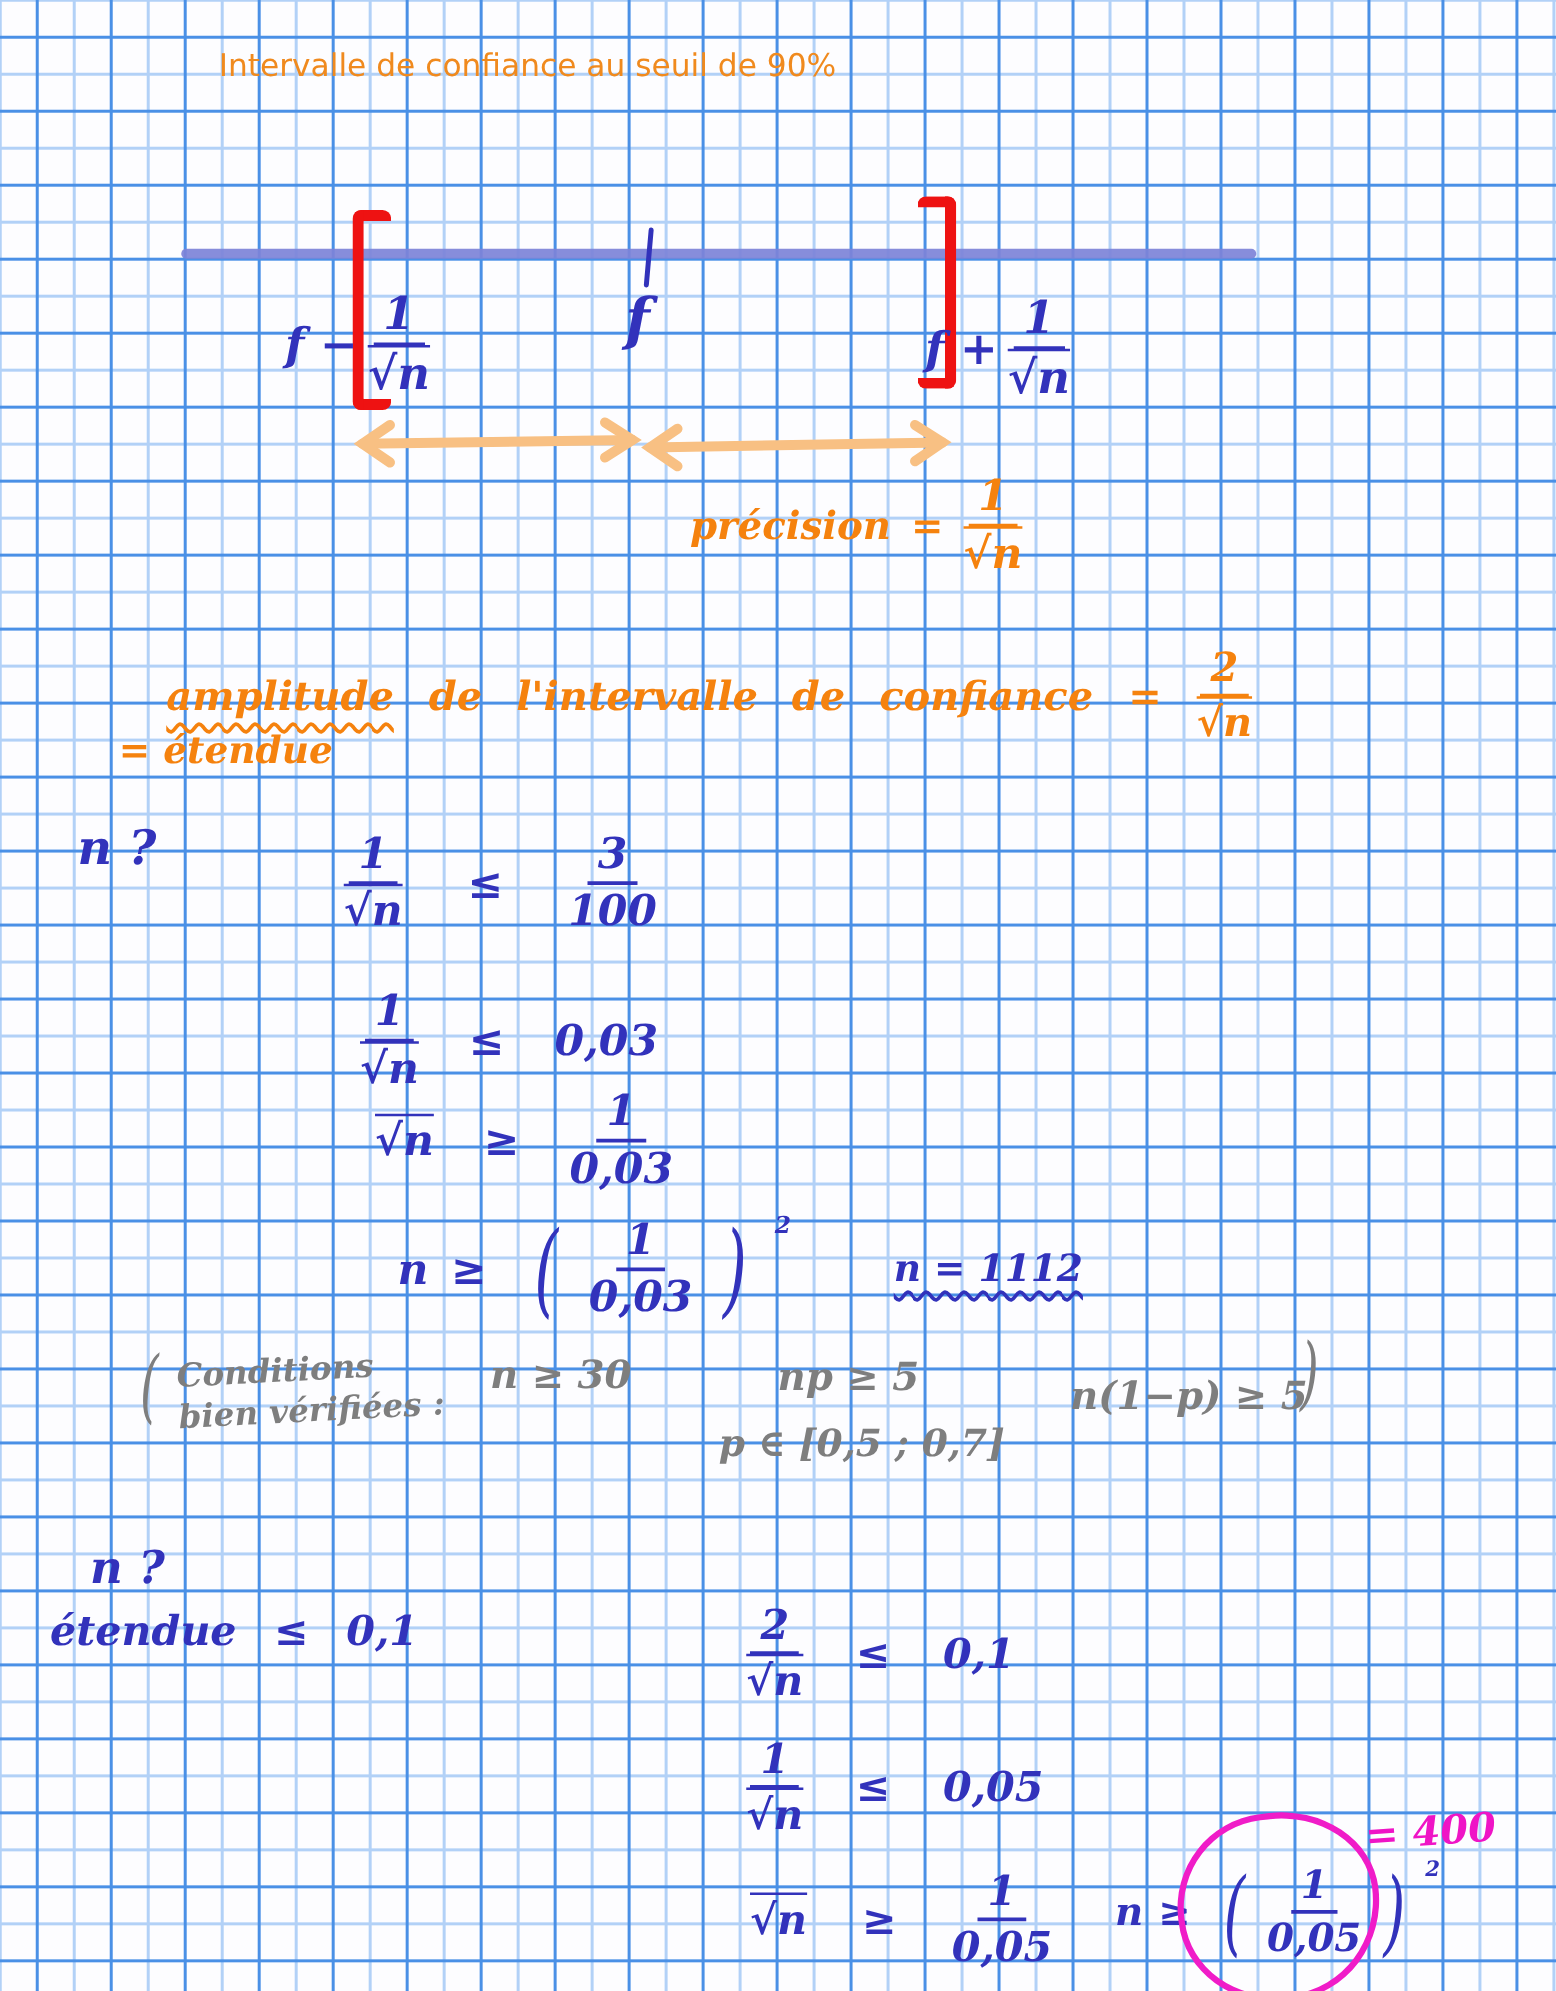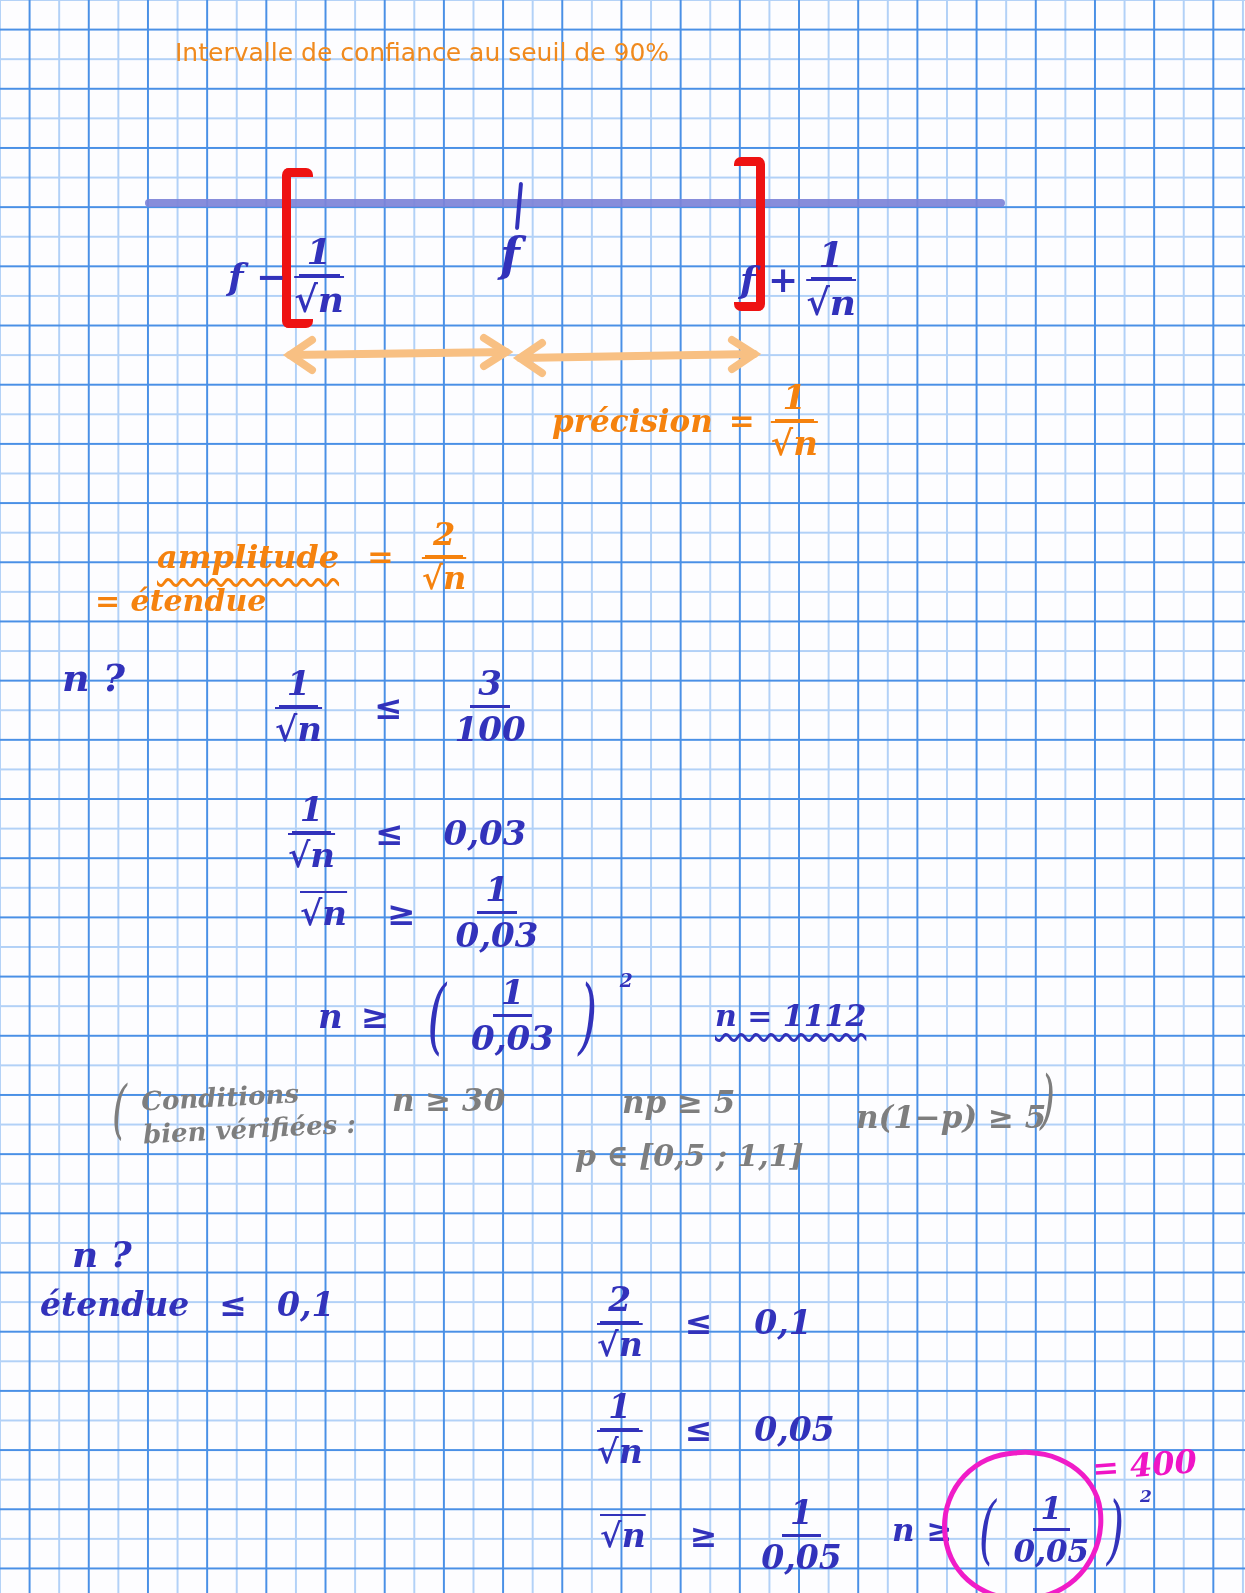--- a/index.html
+++ b/index.html
@@ -78,22 +78,23 @@
 
 <div class="abs hw orange row" style="left:552px;top:380px;font-size:31px;gap:16px;">
   <span>précision</span>
   <span>=</span>
   <span class="frac" style="font-size:34px;">
     <span class="num">1</span>
     <span class="den ol">√n</span>
   </span>
 </div>
 
-<div class="abs hw orange row" style="left:133px;top:518px;font-size:32px;gap:28px;word-spacing:16px;margin-left:24px;">
+<div class="abs hw orange row" style="left:133px;top:518px;font-size:32px;gap:28px;word-spacing:16px;">
   <span class="wavy">amplitude</span>
+  <span>de l'intervalle de confiance</span>
   <span>=</span>
   <span class="frac">
     <span class="num">2</span>
     <span class="den ol">√n</span>
   </span>
 </div>
 <div class="abs hw orange" style="left:95px;top:583px;font-size:30px;">= étendue</div>
 
 <div class="abs hw blue" style="left:62px;top:655px;font-size:38px;">n ?</div>
 
@@ -145,21 +146,21 @@
 
 <div class="abs hw gray" style="left:112px;top:1072px;font-size:64px;font-weight:normal;transform:scaleX(.6);transform-origin:left;">(</div>
 <div class="abs hw gray" style="left:142px;top:1080px;font-size:26px;line-height:1.25;transform:rotate(-3deg);">
   <div>Conditions</div>
   <div>bien vérifiées :</div>
 </div>
 <div class="abs hw gray" style="left:392px;top:1082px;font-size:31px;">n ≥ 30</div>
 <div class="abs hw gray" style="left:622px;top:1084px;font-size:31px;">np ≥ 5</div>
 <div class="abs hw gray" style="left:856px;top:1099px;font-size:31px;">n(1−p) ≥ 5</div>
 <div class="abs hw gray" style="left:1040px;top:1062px;font-size:64px;font-weight:normal;transform:scaleX(.6);transform-origin:left;">)</div>
-<div class="abs hw gray" style="left:575px;top:1138px;font-size:30px;">p ∈ [0,5 ; 1,1]</div>
+<div class="abs hw gray" style="left:575px;top:1138px;font-size:30px;">p ∈ [0,5 ; 0,7]</div>
 
 <div class="abs hw blue" style="left:72px;top:1233px;font-size:36px;">n ?</div>
 
 <div class="abs hw blue row" style="left:40px;top:1285px;font-size:33px;gap:30px;">
   <span>étendue</span>
   <span>≤</span>
   <span>0,1</span>
 </div>
 
 <div class="abs hw blue row" style="left:597px;top:1283px;font-size:33px;gap:42px;">

